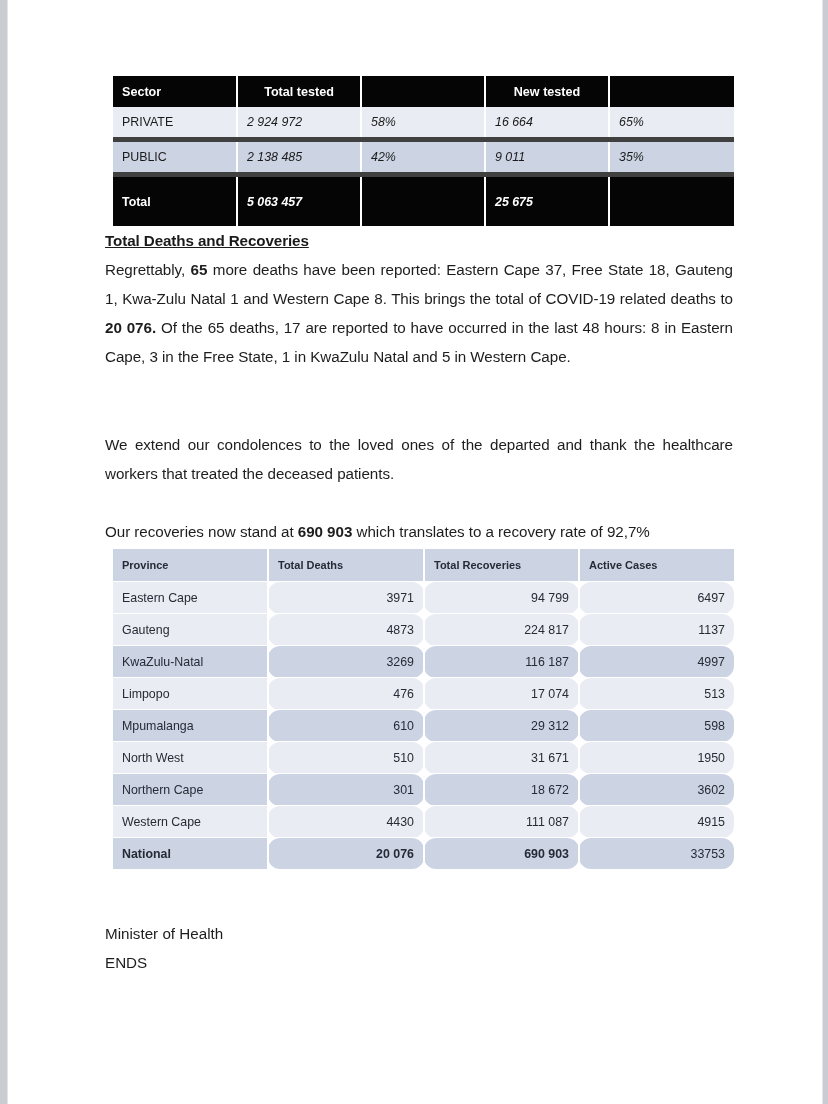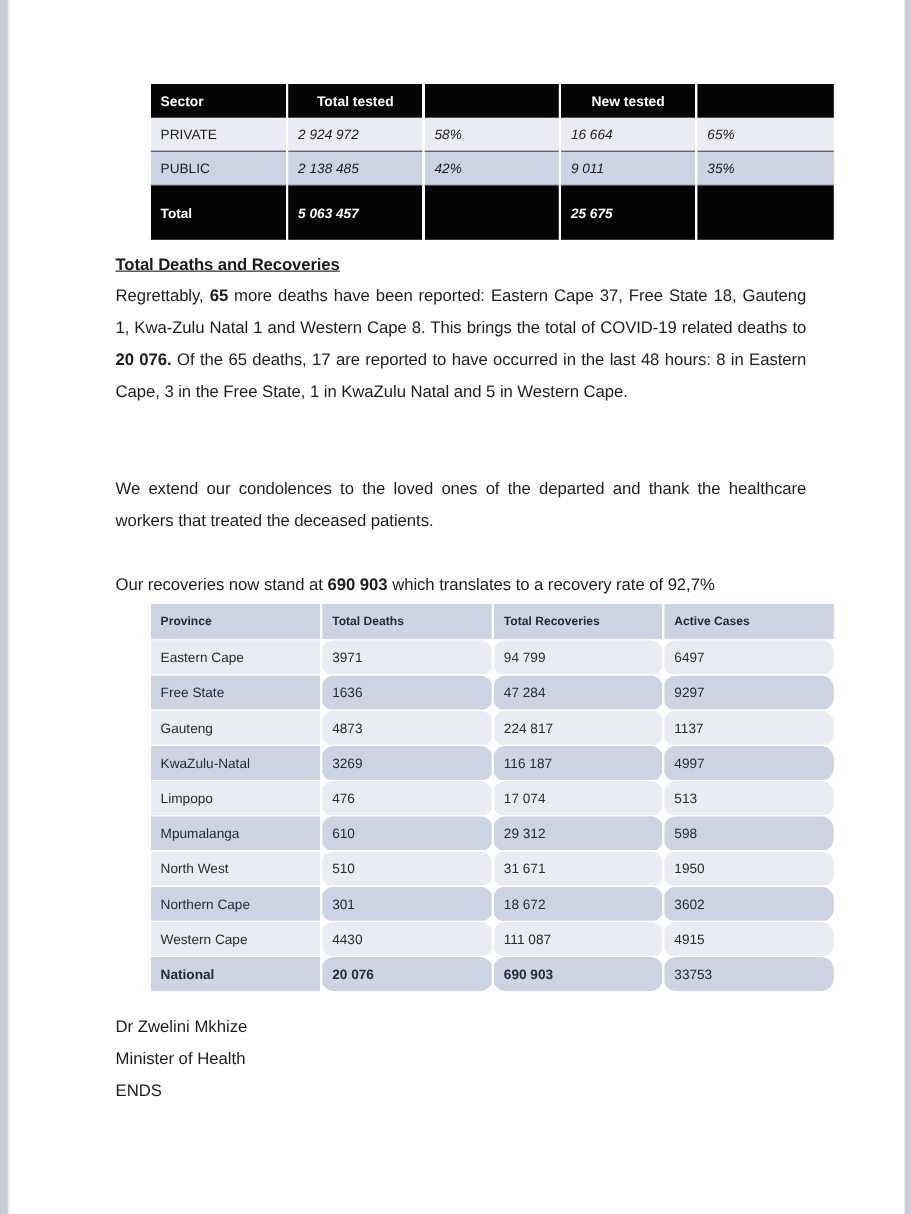--- a/index.html
+++ b/index.html
@@ -51,21 +51,20 @@
   p.para.nojust {
     text-align: left;
   }
   .b { font-weight: bold; }
 
   
   table {
     border-collapse: collapse;
     table-layout: fixed;
     font-size: 12.4px;
-    margin-left: 24px;
   }
   #sector-table {
     position: absolute;
     left: 105px;
     top: 76px;
     width: 621px;
   }
   #sector-table td, #sector-table th {
     padding: 0 9px;
     height: 30px;
@@ -89,21 +88,21 @@
   #sector-table tbody tr.r-a td { background: #e9ecf3; color: #1b1b1b; }
   #sector-table tbody tr.r-b td { background: #ccd4e4; color: #1b1b1b; }
   #sector-table tbody tr.r-total td {
     background: #050505;
     color: #ffffff;
     font-weight: bold;
     height: 49px;
   }
   #sector-table td.num { text-align: left; font-style: italic; }
   #sector-table tbody tr.r-a td, #sector-table tbody tr.r-b td {
-    border-bottom: 1px solid #404040;
+    border-bottom: 5px solid #404040;
   }
 
   
   #prov-table {
     position: absolute;
     left: 105px;
     top: 549px;
     width: 621px;
   }
   #prov-table th, #prov-table td {
@@ -125,21 +124,21 @@
     height: 32px;
   }
   #prov-table tbody tr.r-a td { background: #e9ecf3; }
   #prov-table tbody tr.r-b td { background: #ccd4e4; }
   #prov-table tbody tr.r-nat td {
     background: #ccd4e4;
     font-weight: bold;
     border-bottom: none;
   }
   #prov-table tbody tr.r-nat td.plain { font-weight: normal; }
-  #prov-table td.num { text-align: left; border-radius: 12px; }
+  #prov-table td.num { text-align: right; border-radius: 12px; }
 
   
   .sig {
     font-size: 15.2px;
     line-height: 29px;
     color: #1d1d1d;
   }
 </style>
 </head>
 <body>
@@ -217,26 +216,20 @@
         <th>Active Cases</th>
       </tr>
     </thead>
     <tbody>
       <tr class="r-a">
         <td>Eastern Cape</td>
         <td class="num">3971</td>
         <td class="num">94 799</td>
         <td class="num">6497</td>
       </tr>
-      <tr class="r-b">
-        <td>Free State</td>
-        <td class="num">1636</td>
-        <td class="num">47 284</td>
-        <td class="num">9297</td>
-      </tr>
       <tr class="r-a">
         <td>Gauteng</td>
         <td class="num">4873</td>
         <td class="num">224 817</td>
         <td class="num">1137</td>
       </tr>
       <tr class="r-b">
         <td>KwaZulu-Natal</td>
         <td class="num">3269</td>
         <td class="num">116 187</td>
@@ -275,18 +268,17 @@
       <tr class="r-nat">
         <td>National</td>
         <td class="num">20 076</td>
         <td class="num">690 903</td>
         <td class="num plain">33753</td>
       </tr>
     </tbody>
   </table>
 
   <div class="doc-body" style="top:919px;">
-    <div class="sig">Dr Zwelini Mkhize</div>
     <div class="sig">Minister of Health</div>
     <div class="sig">ENDS</div>
   </div>
 
 </div>
 
 </body></html>

